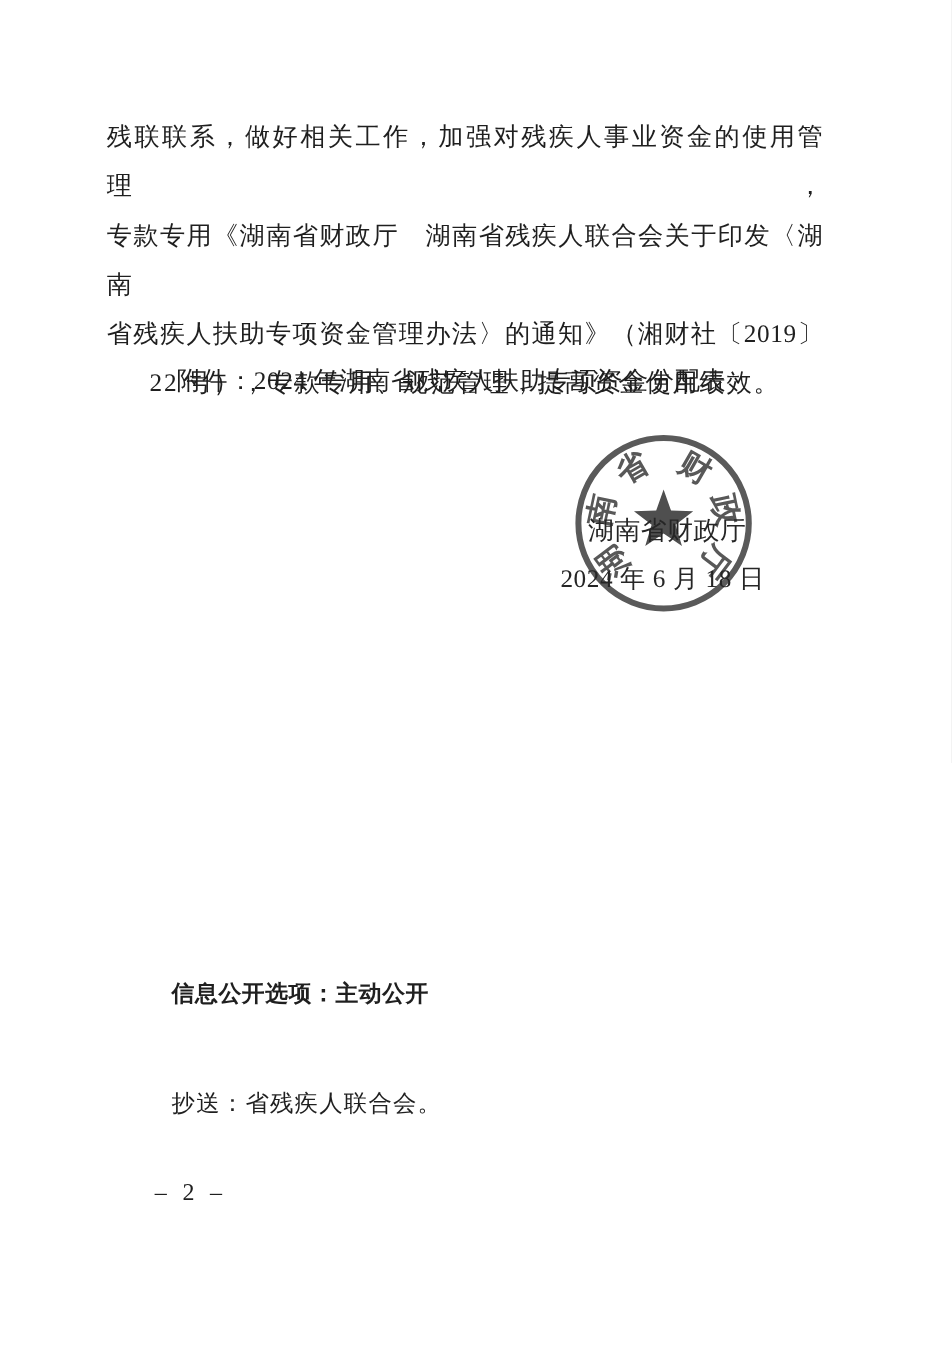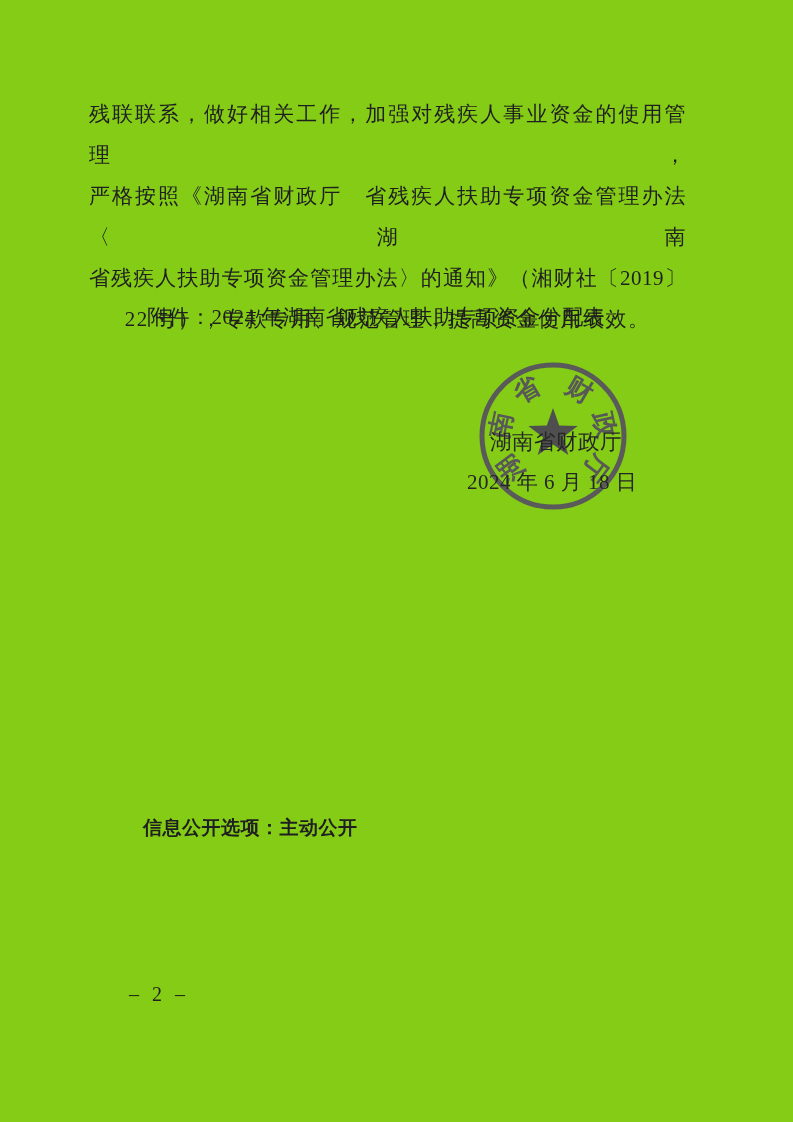--- a/index.html
+++ b/index.html
@@ -1,21 +1,21 @@
 <!DOCTYPE html>
 <html><head>
 <meta charset="utf-8">
 <style>
   html, body { margin: 0; padding: 0; background: #e8e8e8; }
   .page {
     position: relative;
     width: 793px;
     height: 1122px;
     margin: 0 auto;
-    background: #84cc16;
+    background: #ffffff;
     overflow: hidden;
     font-family: "Liberation Serif", "DejaVu Serif", serif;
     color: #1f1f1f;
   }
   .body-text {
     position: absolute;
     left: 89px;
     top: 94px;
     width: 597px;
     font-size: 21px;
@@ -99,21 +99,21 @@
     white-space: nowrap;
   }
 </style>
 </head>
 <body>
 
 <div class="page">
 
   <div class="body-text">
     <div class="line-just">残联联系，做好相关工作，加强对残疾人事业资金的使用管理，</div>
-    <div class="line-just">严格按照《湖南省财政厅　省残疾人扶助专项资金管理办法〈湖南</div>
+    <div class="line-just">专款专用《湖南省财政厅　湖南省残疾人联合会关于印发〈湖南</div>
     <div class="line-just">省残疾人扶助专项资金管理办法〉的通知》（湘财社〔2019〕</div>
     <div class="line-end">22 号），专款专用、规范管理，提高资金使用绩效。</div>
   </div>
 
   <div class="attachment">附件：2024 年湖南省残疾人扶助专项资金分配表</div>
 
   <div class="seal">
     <svg width="148" height="148" viewBox="0 0 148 148">
       <circle cx="74" cy="74" r="71" fill="none" stroke="#5a5a5a" stroke-width="5"></circle>
       <polygon fill="#4f4f4f" points="74,46 80.2,63.5 98.7,64 84,75.2 89.3,93 74,82.5 58.7,93 64,75.2 49.3,64 67.8,63.5"></polygon>
@@ -123,16 +123,17 @@
       <text class="seal-ring-char" text-anchor="middle" dominant-baseline="central" transform="translate(100.5,28.1) rotate(30)">财</text>
       <text class="seal-ring-char" text-anchor="middle" dominant-baseline="central" transform="translate(125.8,63.0) rotate(78)">政</text>
       <text class="seal-ring-char" text-anchor="middle" dominant-baseline="central" transform="translate(116.3,105.9) rotate(127)">厅</text>
     </svg>
   </div>
 
   <div class="sig-agency">湖南省财政厅</div>
   <div class="sig-date">2024 年 6 月 18 日</div>
 
   <div class="footer-disclosure">信息公开选项：主动公开</div>
+  <div class="footer-cc">抄送：省残疾人联合会。</div>
 
   <div class="page-number">– 2 –</div>
 
 </div>
 
 </body></html>

